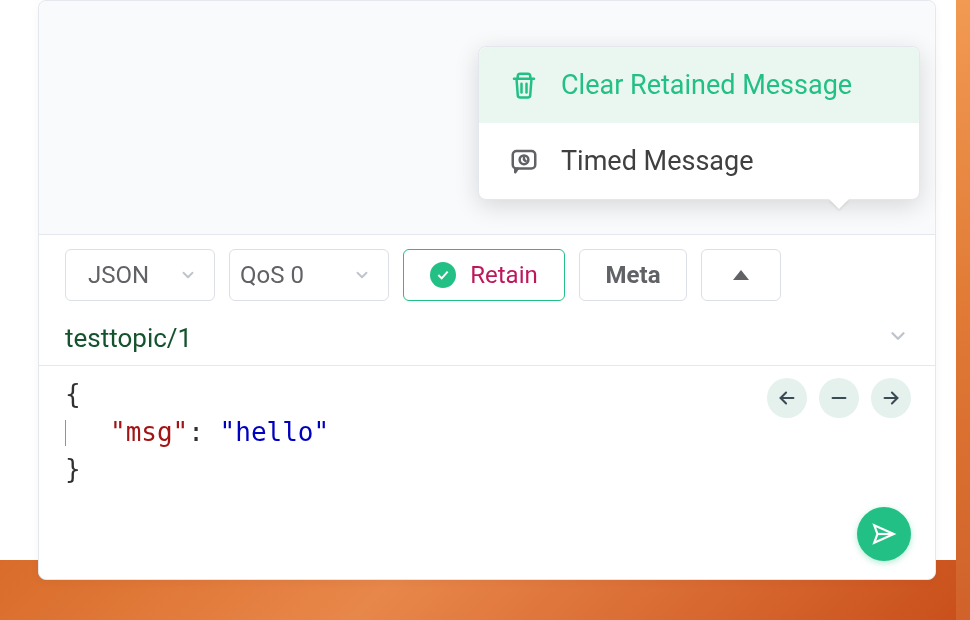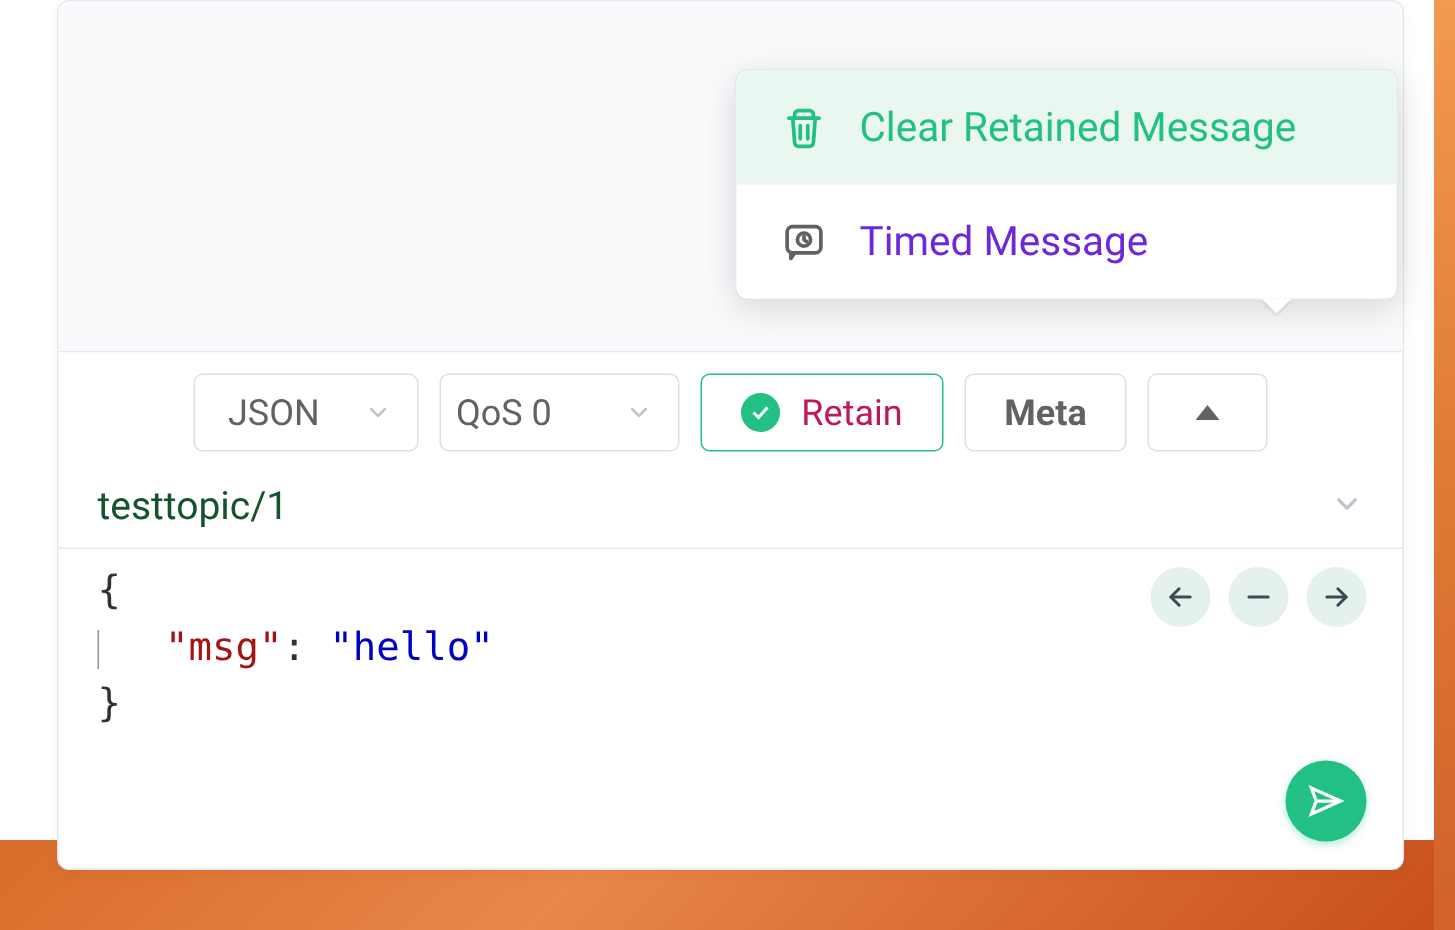--- a/index.html
+++ b/index.html
@@ -42,21 +42,20 @@
     background: #f9fafb;
     border-bottom: 1px solid #e4e7ed;
     border-radius: 8px 8px 0 0;
   }
 
   .toolbar {
     display: flex;
     gap: 14px;
     padding: 14px 26px 14px 26px;
     align-items: center;
-    justify-content: center;
   }
 
   .btn {
     height: 52px;
     border: 1px solid #dcdfe6;
     border-radius: 6px;
     background: #fff;
     display: flex;
     align-items: center;
     justify-content: center;
@@ -161,21 +160,21 @@
     box-shadow: 0 2px 6px rgba(34,192,133,0.35);
     display: flex; align-items: center; justify-content: center;
     cursor: pointer;
   }
   .send-fab svg { width: 26px; height: 26px; stroke: #fff; fill: none; stroke-width: 2; }
 
   
   .popover {
     position: absolute;
     top: 46px;
-    left: 490px;
+    left: 478px;
     width: 442px;
     background: #fff;
     border: 1px solid #e4e7ed;
     border-radius: 8px;
     box-shadow: 0 6px 24px rgba(0,0,0,0.14);
     z-index: 20;
     overflow: visible;
   }
   .popover::after {
     content: "";
@@ -187,21 +186,21 @@
     border-right: 10px solid transparent;
     border-top: 10px solid #fff;
     filter: drop-shadow(0 2px 1px rgba(0,0,0,0.08));
   }
   .pop-item {
     display: flex;
     align-items: center;
     gap: 22px;
     padding: 22px 30px;
     font-size: 27px;
-    color: #6d28d9;
+    color: #404040;
     cursor: pointer;
   }
   .pop-item.active {
     background: #e9f7f0;
     color: #22c085;
     border-radius: 8px 8px 0 0;
   }
   .pop-item svg { width: 30px; height: 30px; fill: none; stroke-width: 2; stroke-linecap: round; stroke-linejoin: round; }
   .pop-item.active svg { stroke: #22c085; }
   .pop-item:not(.active) svg { stroke: #606266; }

